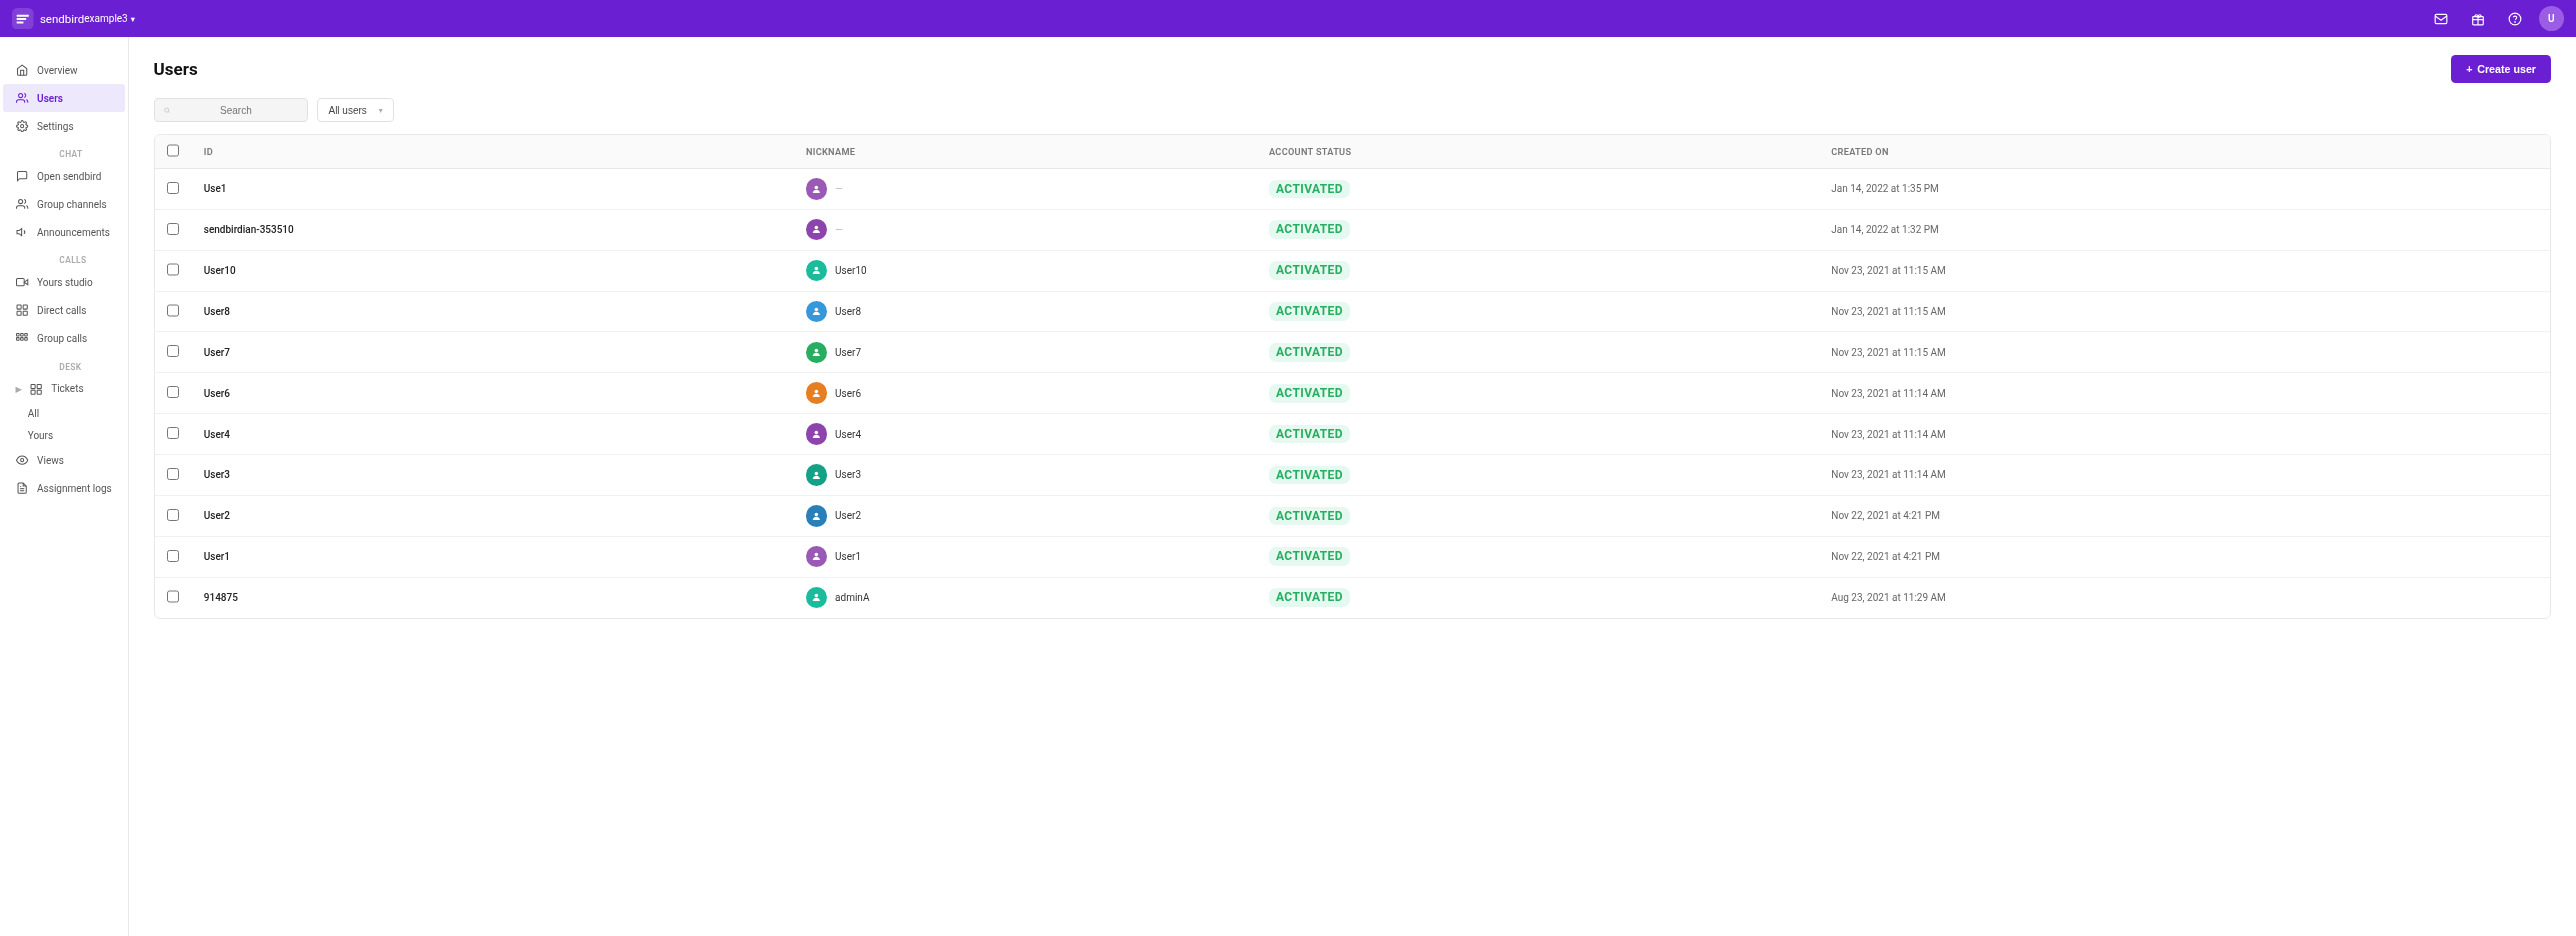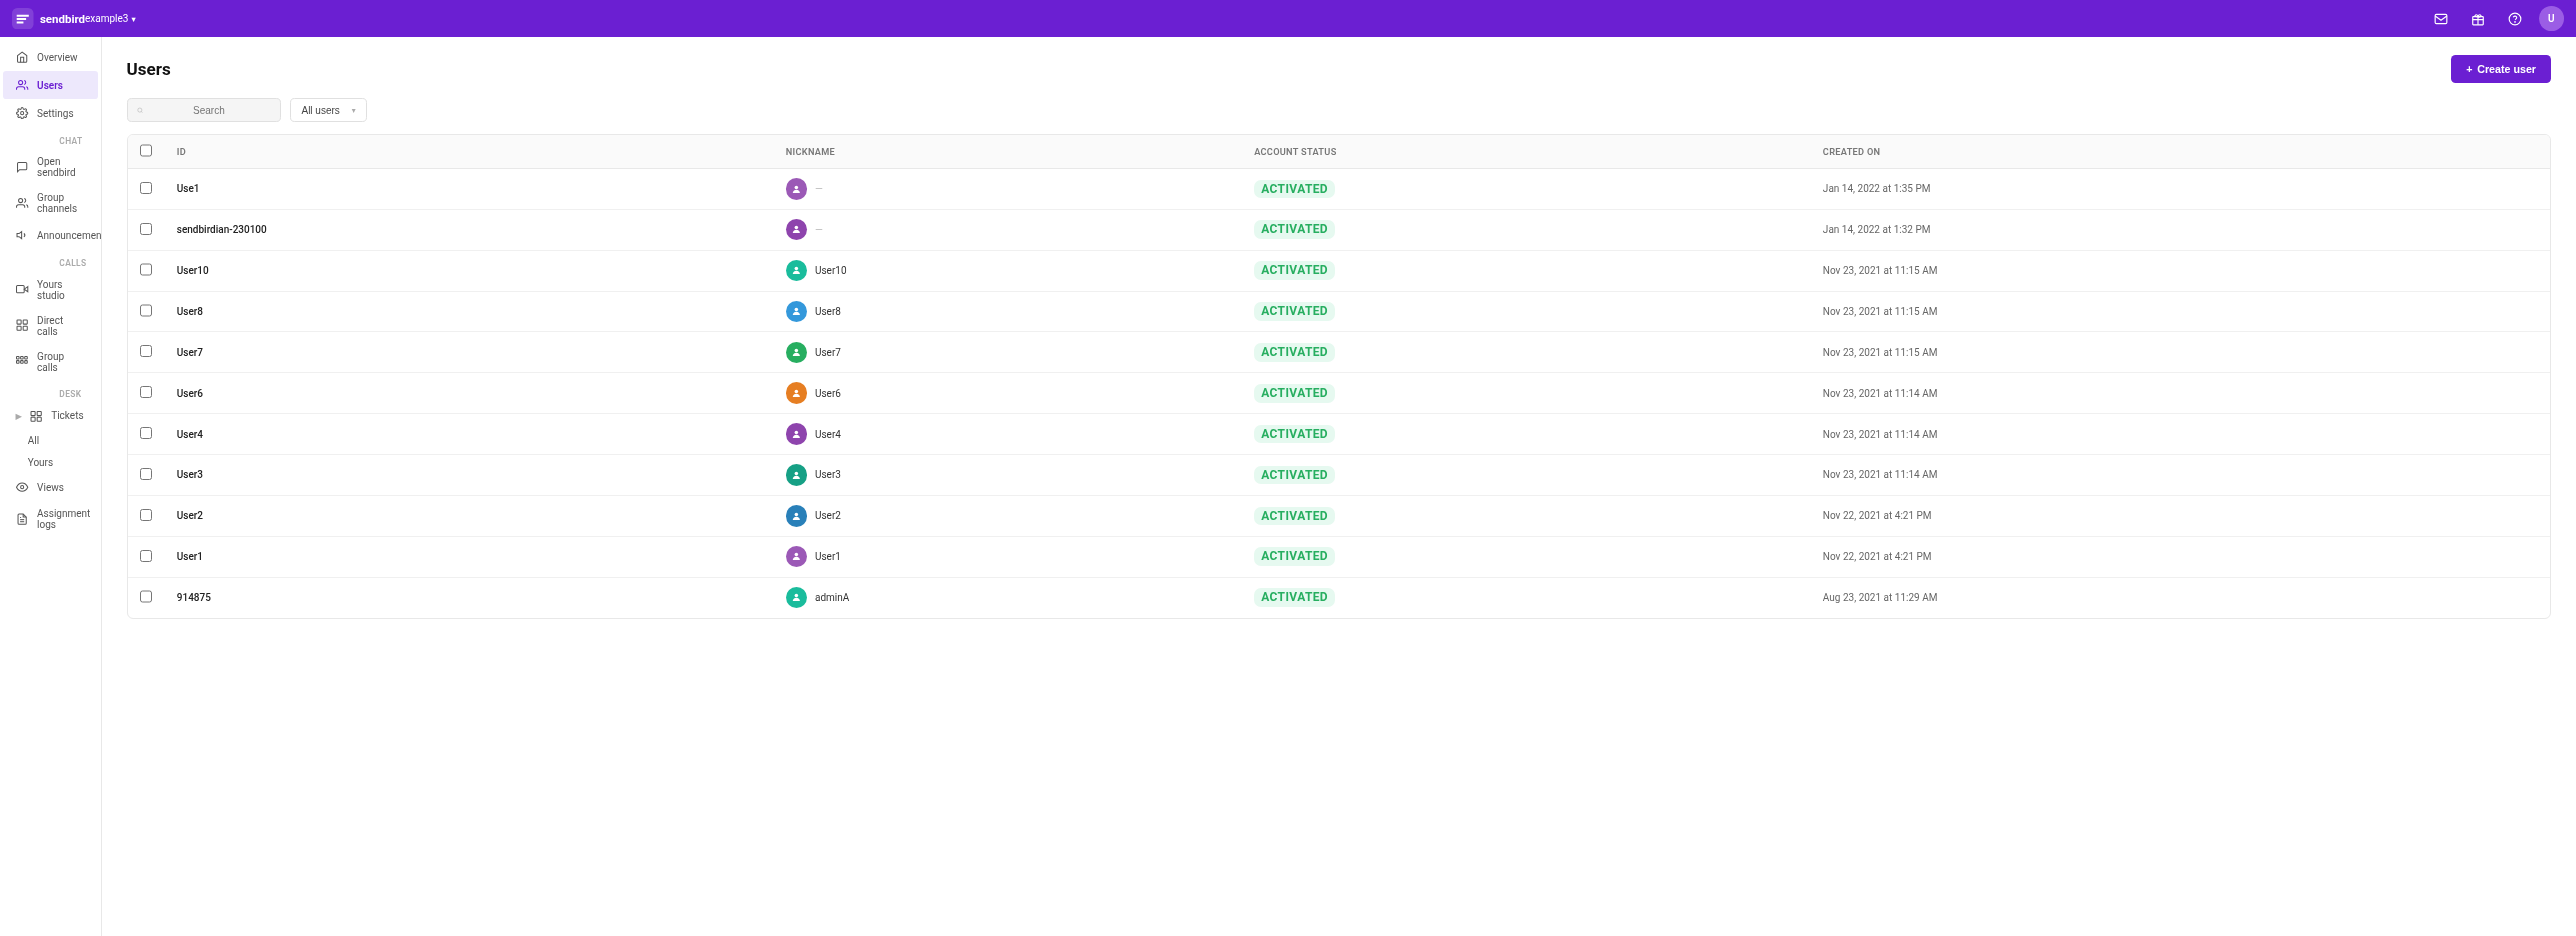--- a/index.html
+++ b/index.html
@@ -62,28 +62,28 @@
       font-size: 10px;
       font-weight: 600;
       cursor: pointer;
     }
 
     
     .layout { display: flex; flex: 1; overflow: hidden; }
 
     
     .sidebar {
-      width: 102px;
+      width: 129px;
       background: #ffffff;
       border-right: 0.8px solid #e8e8e8;
       display: flex;
       flex-direction: column;
       overflow-y: auto;
       flex-shrink: 0;
-      padding: 6px 0;
+      padding: 19px 0;
     }
     .sidebar-item {
       display: flex;
       align-items: center;
       gap: 7.7px;
       padding: 7px 12.3px;
       cursor: pointer;
       color: #555;
       font-size: 10px;
       border-radius: 3.1px;
@@ -267,21 +267,21 @@
   </style>
 </head>
 <body>
 
 <nav class="topnav">
   <div class="topnav-logo">
     <svg viewBox="0 0 32 32" fill="none" xmlns="http://www.w3.org/2000/svg">
       <rect width="32" height="32" rx="8" fill="white" fill-opacity="0.15"></rect>
       <path d="M7 10h18v3H7zM7 15h14v3H7zM7 20h10v3H7z" fill="white"></path>
     </svg>
-    <span style="font-weight:700;font-size:11.5px;color:white;">sendbird</span>
+    <span style="font-weight:400;font-size:11.5px;color:white;">sendbird</span>
   </div>
   <div class="topnav-app-name">
     <span>example3</span>
     <span style="font-size:8.4px;">▾</span>
   </div>
   <div class="topnav-spacer"></div>
   <div class="topnav-icons">
     <button class="topnav-icon-btn">
       <svg width="14" height="14" viewBox="0 0 24 24" fill="none" stroke="white" stroke-width="2">
           <rect x="2" y="4" width="20" height="16" rx="2"></rect>
@@ -499,21 +499,21 @@
                     </svg>
                   </div>
                   <span class="dash">—</span>
                 </div>
               </td>
               <td><span class="status-badge">ACTIVATED</span></td>
               <td class="date-text">Jan 14, 2022 at 1:35 PM</td>
             </tr>
             <tr>
               <td class="checkbox-cell"><input type="checkbox" style=""></td>
-              <td class="user-id">sendbirdian-230100</td>
+              <td class="user-id">sendbirdian-353510</td>
               <td>
                 <div class="nickname-cell">
                   <div class="avatar-circle" style="background: rgb(142, 68, 173);">
                     <svg width="10.7" height="10.7" viewBox="0 0 24 24" fill="white">
                       <circle cx="12" cy="8" r="4"></circle>
                       <path d="M4 20c0-4 3.6-7 8-7s8 3 8 7"></path>
                     </svg>
                   </div>
                   <span class="dash">—</span>
                 </div>

